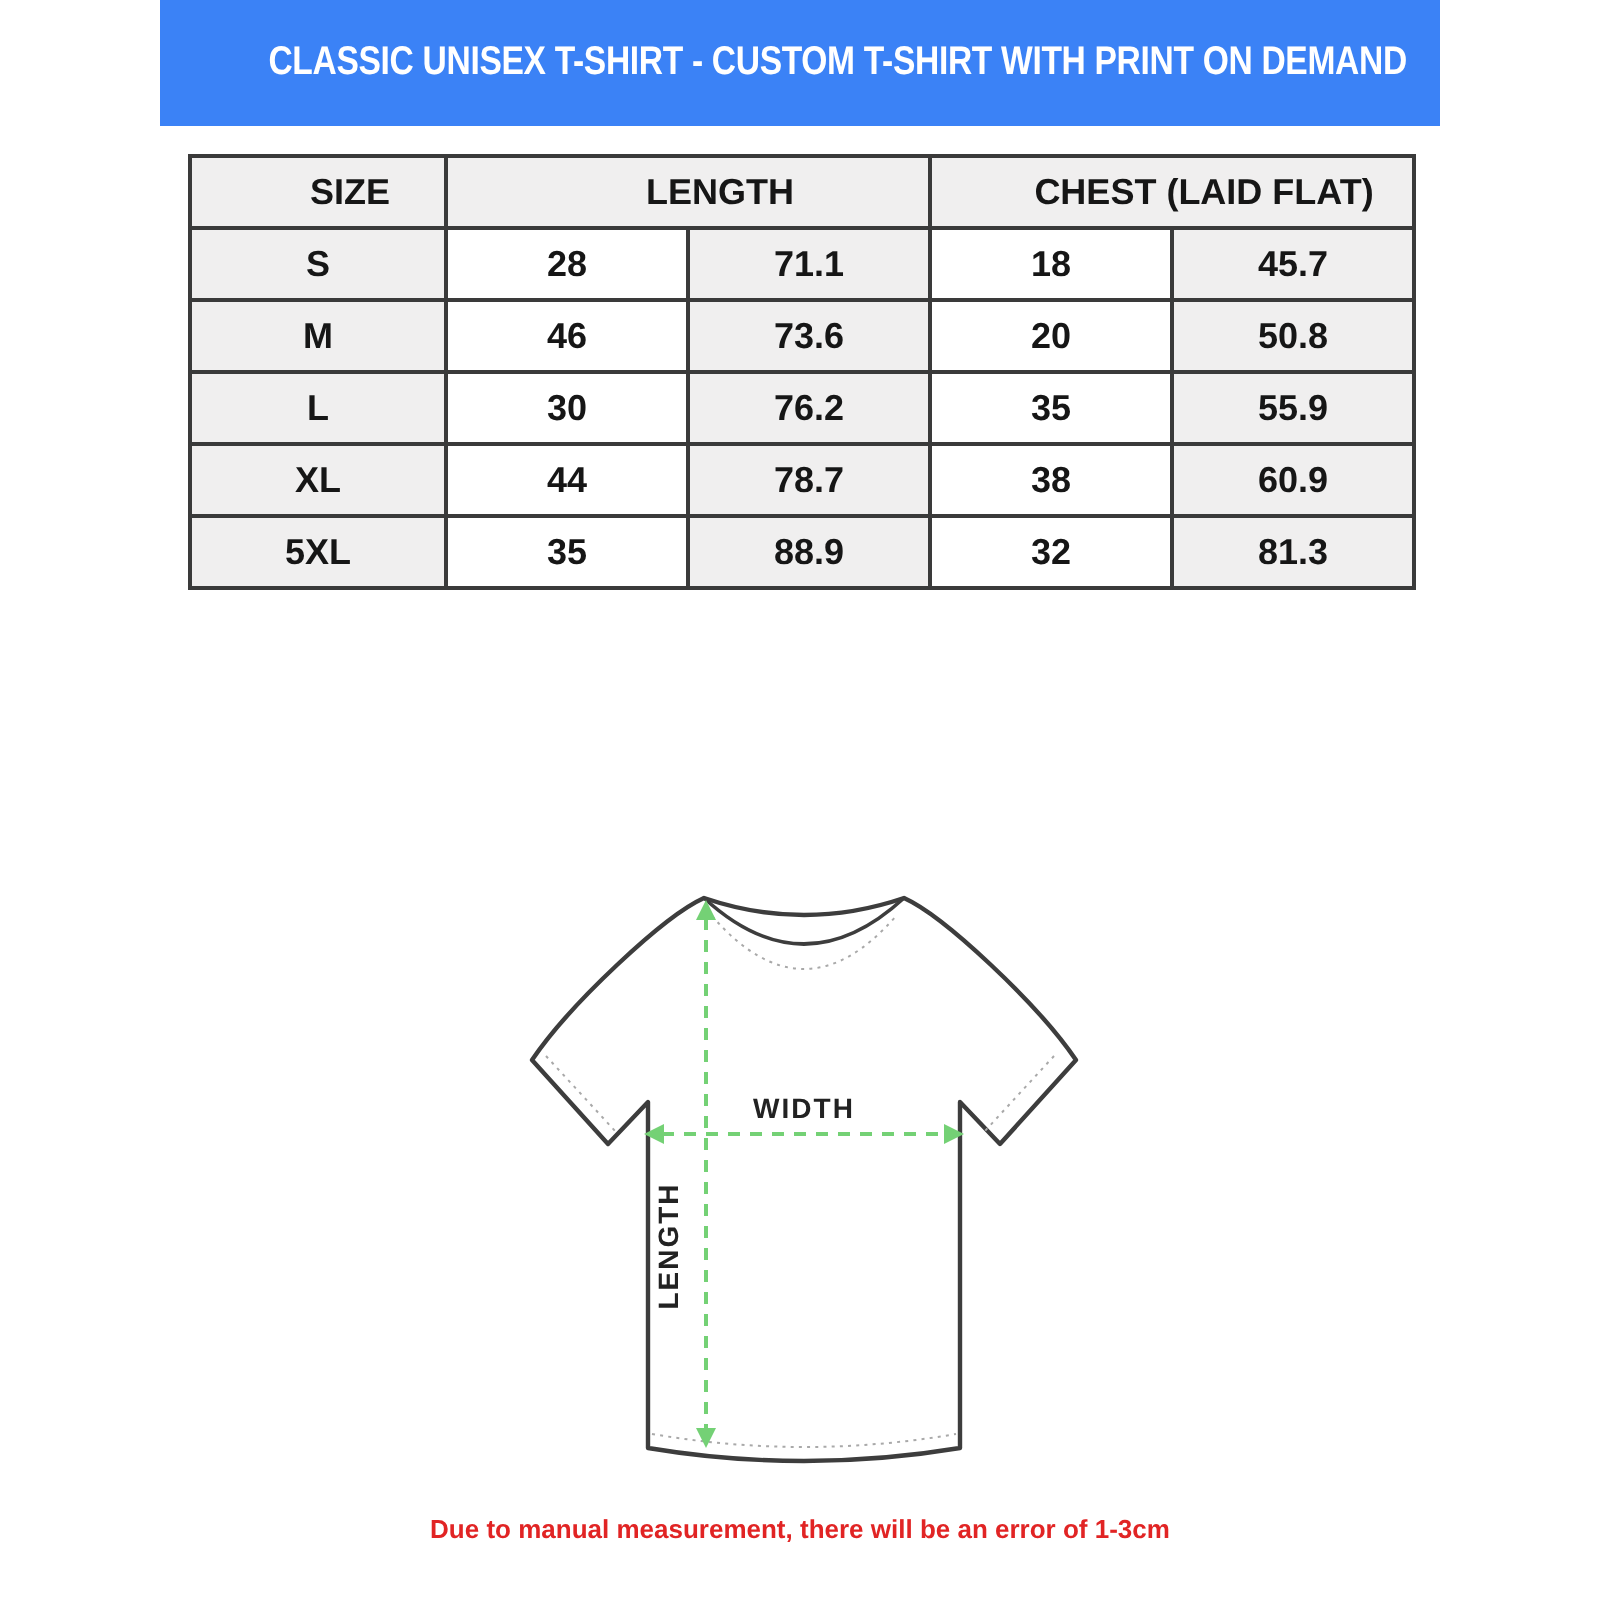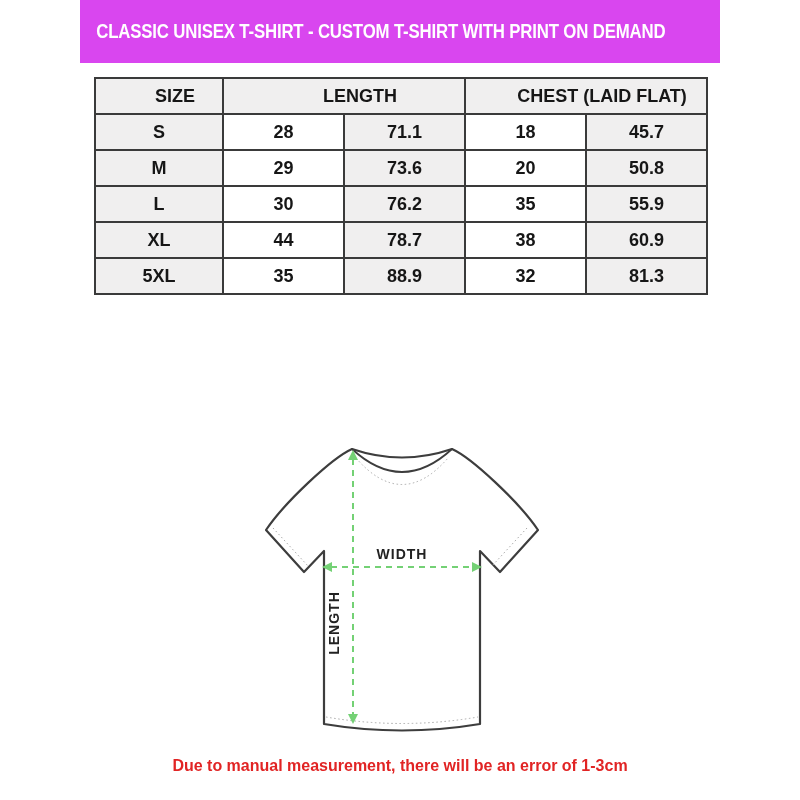--- a/index.html
+++ b/index.html
@@ -3,21 +3,21 @@
 <meta charset="utf-8">
 <style>
   html,body{margin:0;padding:0;}
   body{
     width:800px;height:800px;position:relative;background:#ffffff;
     font-family:"Liberation Sans", sans-serif;overflow:hidden;
   }
   
   .banner{
     position:absolute;left:80px;top:0;width:640px;height:63px;
-    background:#d946ef;display:flex;align-items:center;justify-content:flex-end;
+    background:#3b82f6;display:flex;align-items:center;justify-content:flex-start;
   }
   .banner-text{
     color:#ffffff;font-weight:bold;font-size:20px;white-space:nowrap;
     letter-spacing:-0.2px;transform:scaleX(0.84);transform-origin:center;
   }
   
   .size-table{
     position:absolute;left:94px;top:77px;width:612px;
     border-collapse:collapse;table-layout:fixed;
   }
@@ -34,21 +34,21 @@
   .shirt-line{fill:#ffffff;stroke:#3d3d3d;stroke-width:2.2;stroke-linejoin:round;stroke-linecap:round;}
   .shirt-thin{fill:none;stroke:#3d3d3d;stroke-width:1.8;stroke-linecap:round;}
   .stitch{fill:none;stroke:#a9a9a9;stroke-width:1;stroke-dasharray:1.5 2.6;}
   .arrow-line{fill:none;stroke:#74d175;stroke-width:2;stroke-dasharray:6 5;}
   .arrow-head{fill:#74d175;}
   .dim-label{font-family:"Liberation Sans",sans-serif;font-size:14px;font-weight:bold;
     fill:#222222;letter-spacing:1px;}
   
   .note{
     position:absolute;left:0;top:757px;width:800px;text-align:center;
-    color:#e12424;font-size:16px;font-weight:bold;
+    color:#e12424;font-size:13px;font-weight:bold;
   }
 </style>
 </head>
 <body>
 
 <div class="banner">
   <span class="banner-text">CLASSIC UNISEX T-SHIRT - CUSTOM T-SHIRT WITH PRINT ON DEMAND</span>
 </div>
 
 <table class="size-table">
@@ -69,21 +69,21 @@
   <tbody>
     <tr>
       <td>S</td>
       <td>28</td>
       <td>71.1</td>
       <td>18</td>
       <td>45.7</td>
     </tr>
     <tr>
       <td>M</td>
-      <td>29</td>
+      <td>46</td>
       <td>73.6</td>
       <td>20</td>
       <td>50.8</td>
     </tr>
     <tr>
       <td>L</td>
       <td>30</td>
       <td>76.2</td>
       <td>35</td>
       <td>55.9</td>

